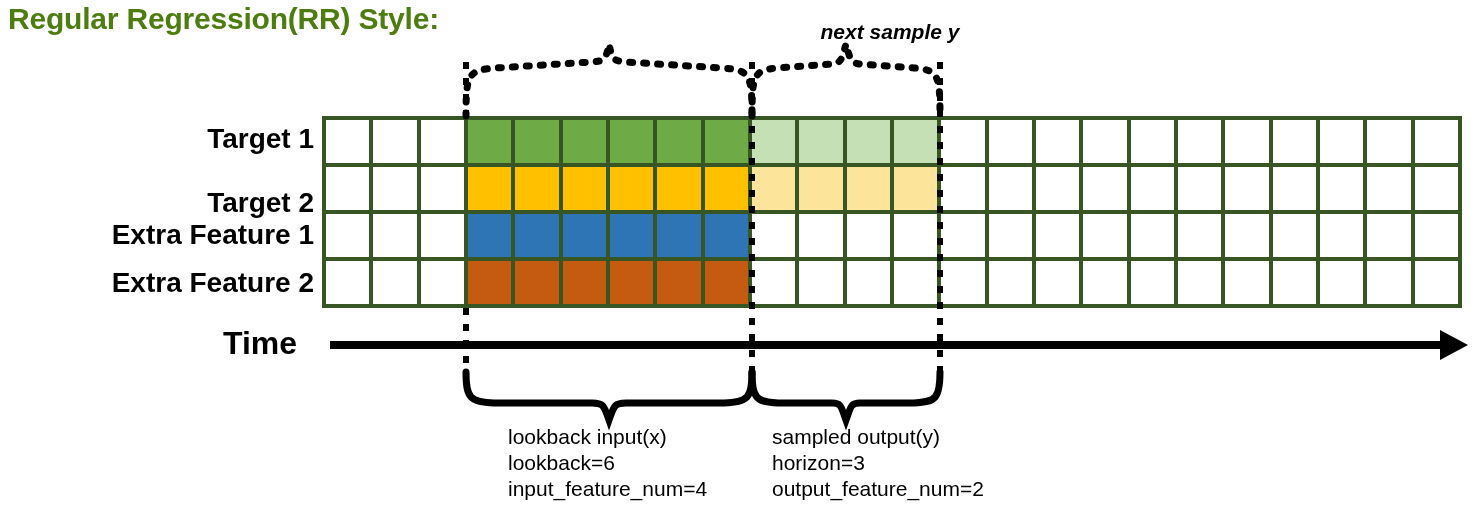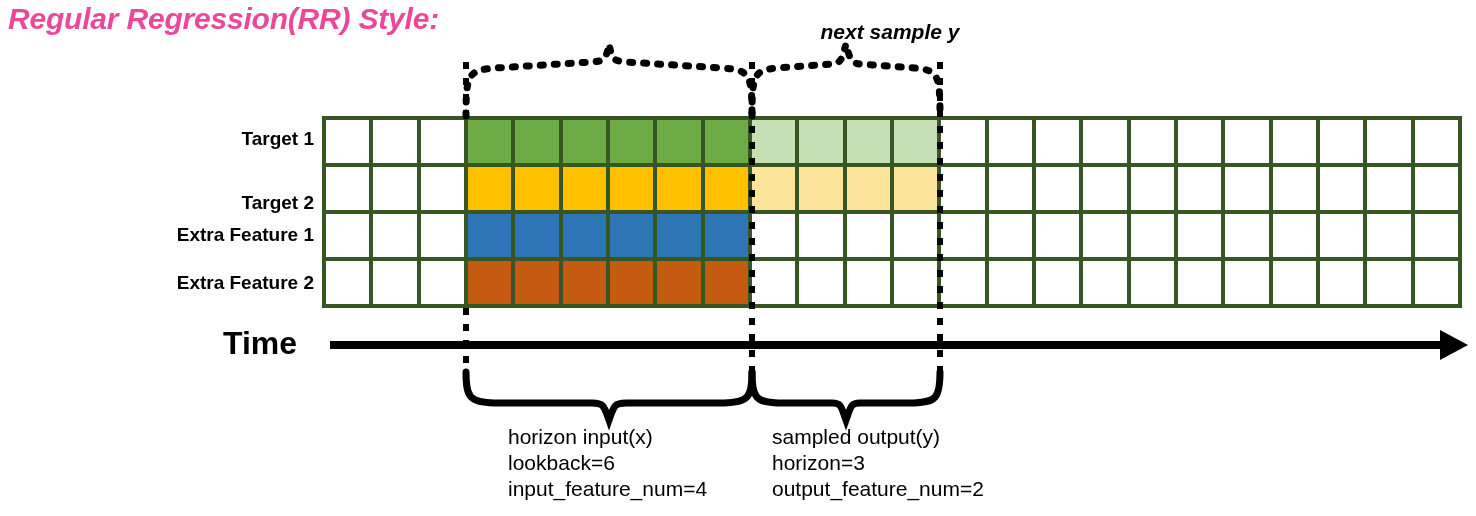--- a/index.html
+++ b/index.html
@@ -25,29 +25,28 @@
     left: 0; top: 0;
   }
   .abs { position: absolute; }
 
   
   #title {
     left: 8px;
     top: 2px;
     font-size: 30px;
     font-weight: bold;
-    color: #ec4899;
+    color: #4d7c0f;
     white-space: nowrap;
     letter-spacing: -0.2px;
-    font-style: italic;
   }
 
   
   .row-label {
-    font-size: 19px;
+    font-size: 28px;
     font-weight: bold;
     color: #000000;
     white-space: nowrap;
     text-align: right;
     right: 1162px;           
     height: 46px;
     line-height: 46px;
   }
 
   
@@ -210,21 +209,21 @@
       <div class="cell"></div>
       <div class="cell"></div>
       <div class="cell"></div>
       <div class="cell"></div>
       <div class="cell"></div>
     </div>
 
   <div class="abs" id="time-label">Time</div>
 
   <div class="abs bottom-block" style="left:508px; top:424px;">
-    <div>horizon input(x)</div>
+    <div>lookback input(x)</div>
     <div>lookback=6</div>
     <div>input_feature_num=4</div>
   </div>
   <div class="abs bottom-block" style="left:772px; top:424px;">
     <div>sampled output(y)</div>
     <div>horizon=3</div>
     <div>output_feature_num=2</div>
   </div>
 
   <svg width="1476" height="516" viewBox="0 0 1476 516">

